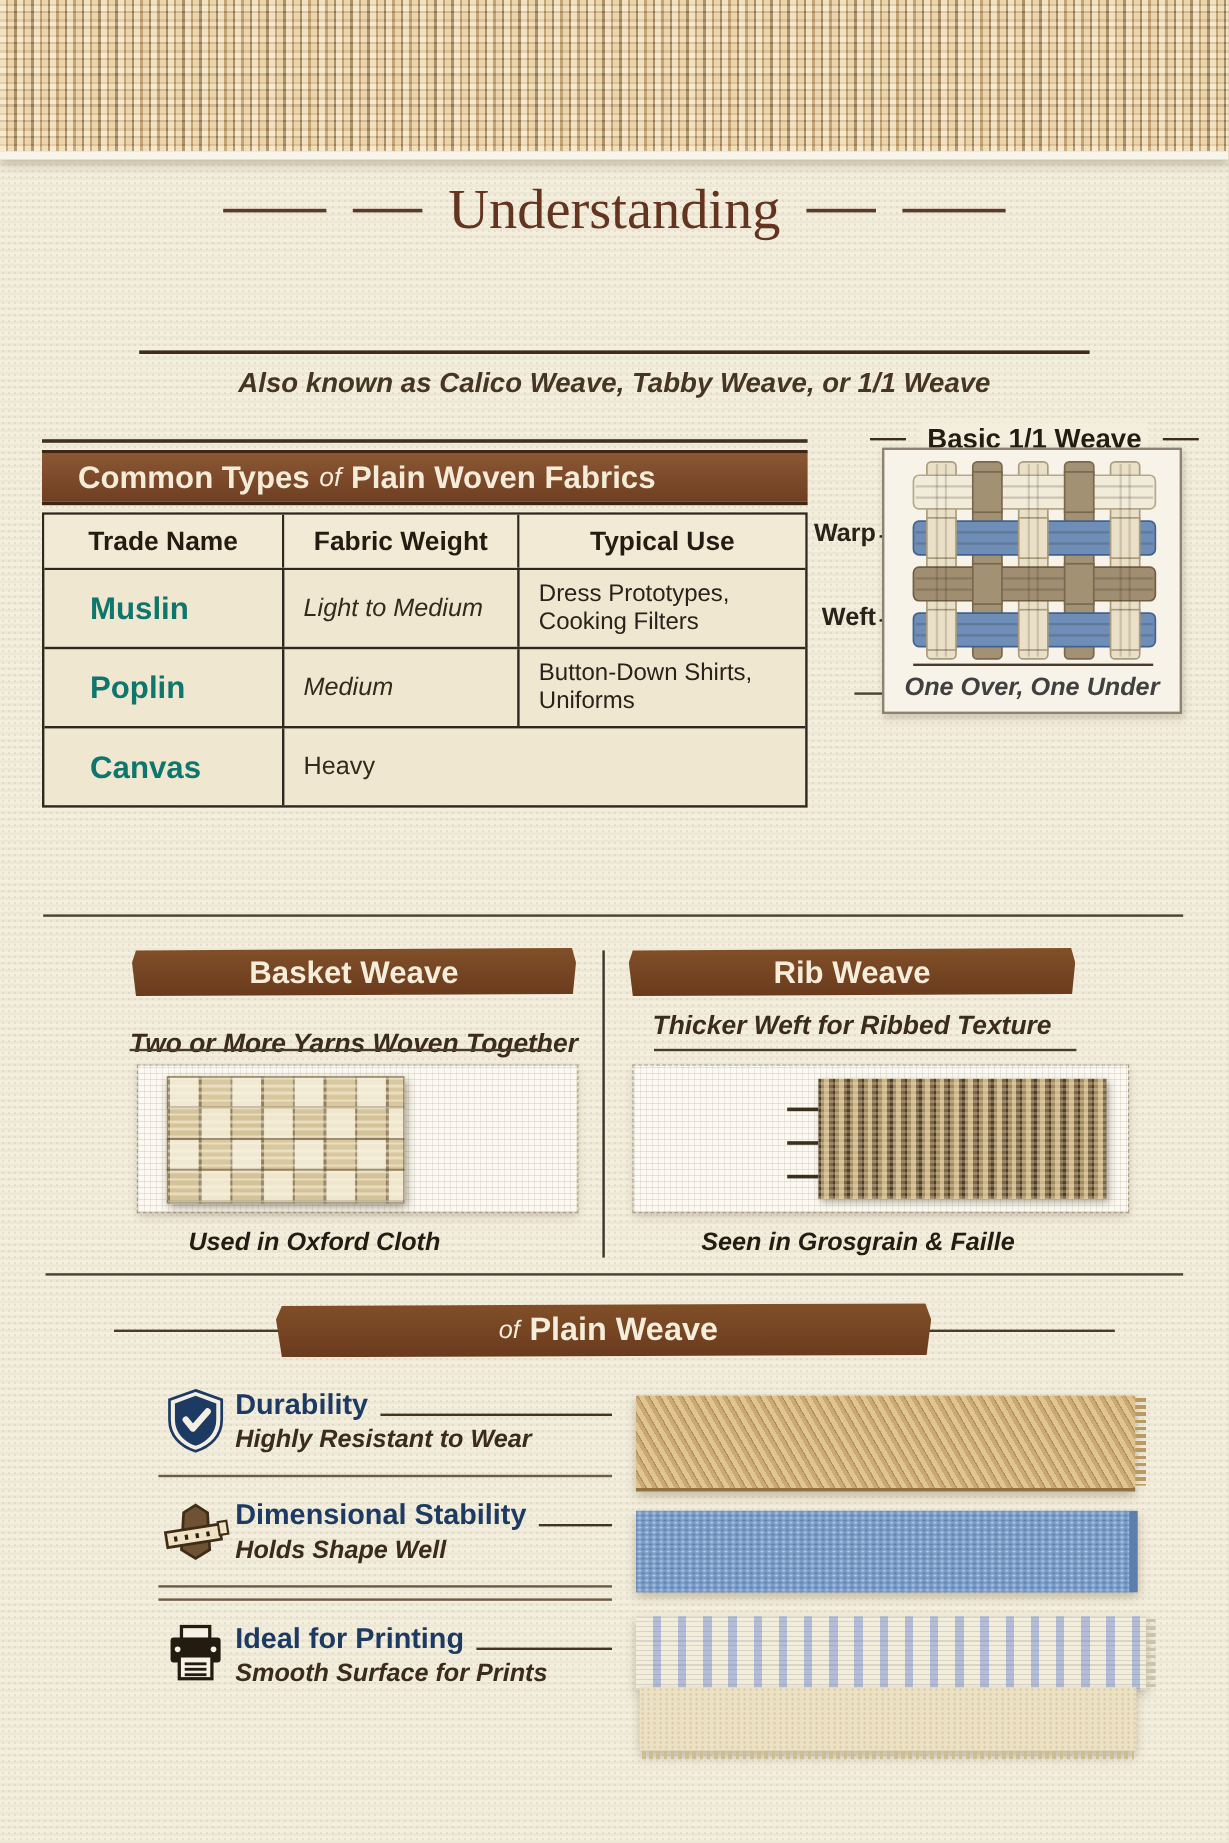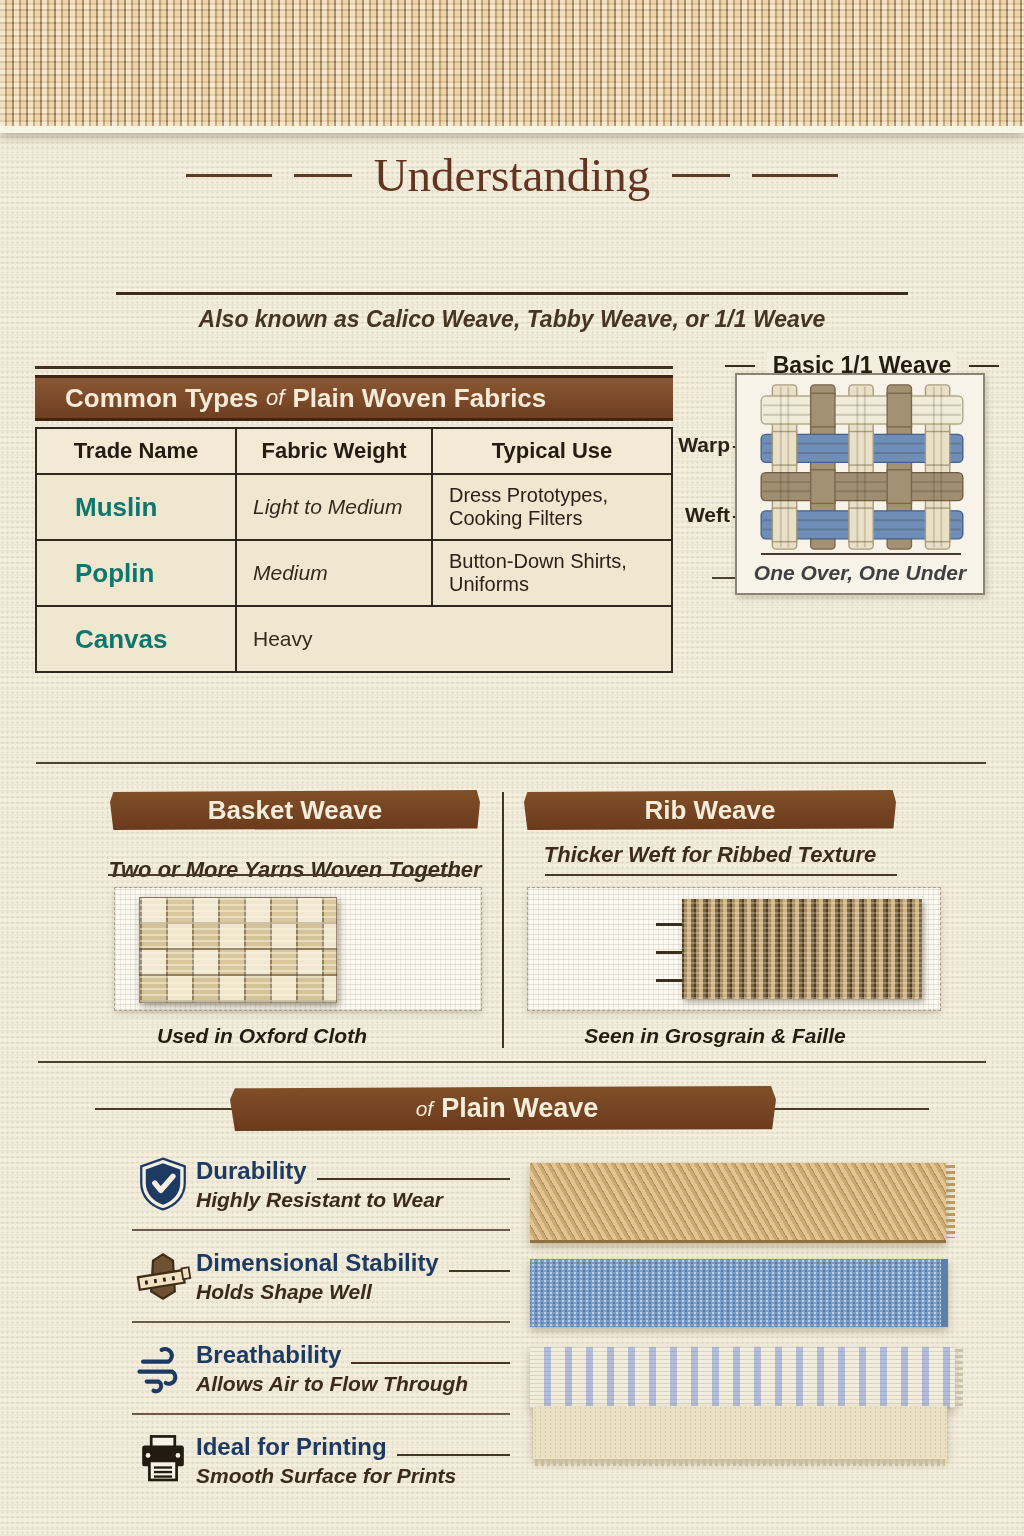--- a/index.html
+++ b/index.html
@@ -344,36 +344,20 @@
       </div>
       <div class="adv-text">
         <div class="adv-title-row">
           <span class="adv-title">Dimensional Stability</span>
           <span class="adv-title-rule"></span>
         </div>
         <div class="adv-desc">Holds Shape Well</div>
       </div>
     </div>
     <hr class="adv-sep">
-    <div class="adv-item">
-      <div class="adv-icon">
-        <svg width="58" height="58" viewBox="0 0 64 64" fill="none" stroke="#1d3a63" stroke-width="4.5" stroke-linecap="round">
-          <path d="M10 25 H38 A7.5 7.5 0 1 0 30.5 12"></path>
-          <path d="M6 36 H42 A7 7 0 1 1 35 48.5"></path>
-          <path d="M14 47 H27 A5.5 5.5 0 1 1 21.5 57"></path>
-        </svg>
-      </div>
-      <div class="adv-text">
-        <div class="adv-title-row">
-          <span class="adv-title">Breathability</span>
-          <span class="adv-title-rule"></span>
-        </div>
-        <div class="adv-desc">Allows Air to Flow Through</div>
-      </div>
-    </div>
     <hr class="adv-sep">
     <div class="adv-item">
       <div class="adv-icon">
         <svg width="58" height="58" viewBox="0 0 64 64">
           <rect x="19" y="6" width="26" height="12" fill="#f6f2e6" stroke="#231b10" stroke-width="3"></rect>
           <rect x="9" y="16" width="46" height="23" rx="3" fill="#231b10"></rect>
           <circle cx="15.5" cy="27" r="2.6" fill="#f6f2e6"></circle>
           <circle cx="48.5" cy="27" r="2.6" fill="#f6f2e6"></circle>
           <rect x="17" y="33" width="30" height="21" fill="#f6f2e6" stroke="#231b10" stroke-width="3"></rect>
           <rect x="22" y="39" width="20" height="2.6" fill="#231b10"></rect>

